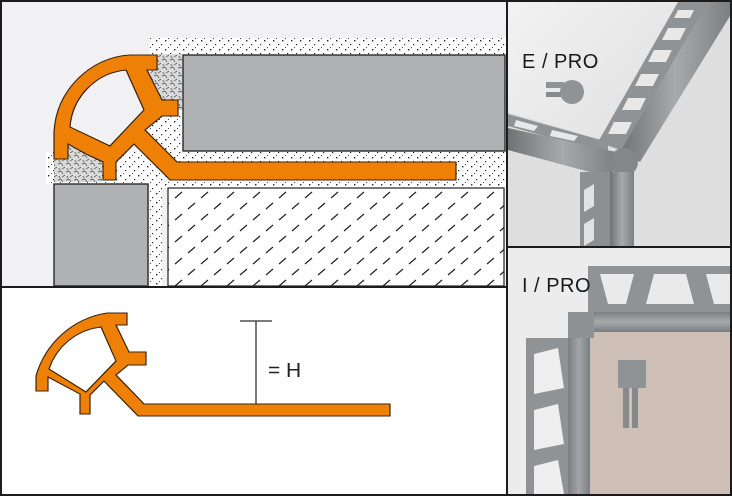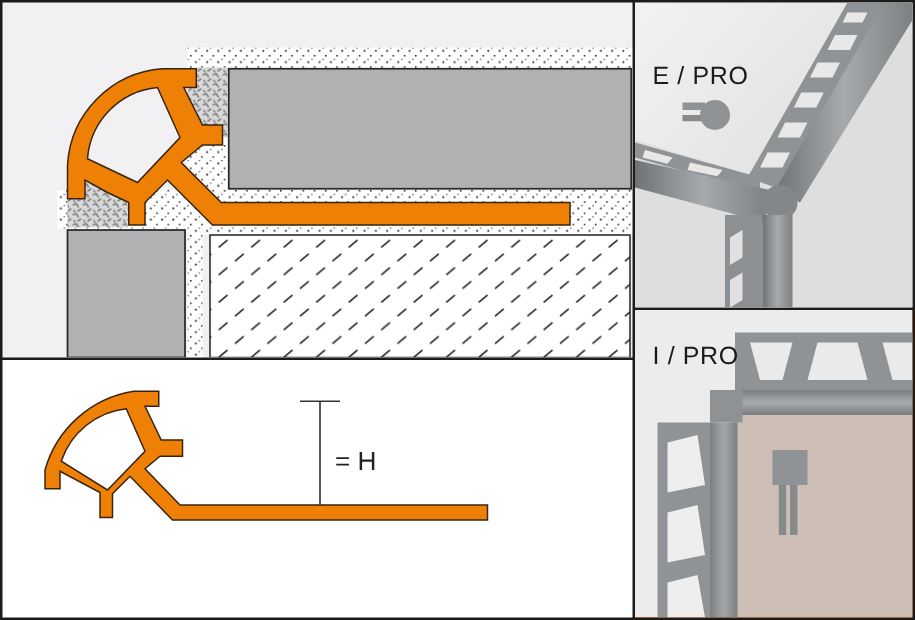--- a/index.html
+++ b/index.html
@@ -2,21 +2,21 @@
 <html><head>
 <meta charset="utf-8">
 <style>
   html, body { margin: 0; padding: 0; }
   body { width: 732px; height: 496px; overflow: hidden; background: #1c1c1c; font-family: "Liberation Sans", sans-serif; }
   .frame { position: absolute; left: 0; top: 0; width: 732px; height: 496px; background: #1c1c1c; }
   .panel { position: absolute; overflow: hidden; }
   #cross-section { left: 2px; top: 2px; width: 504px; height: 284px; background: #f1f1f3; }
   #profile-drawing { left: 2px; top: 288px; width: 504px; height: 206px; background: #ffffff; }
   #photo-external { left: 508px; top: 2px; width: 222px; height: 244px; background: #e6e6e6; }
-  #photo-internal { left: 508px; top: 248px; width: 222px; height: 246px; background: #f97316; }
+  #photo-internal { left: 508px; top: 248px; width: 222px; height: 246px; background: #c2410c; }
   svg { display: block; }
   .photo-label { position: absolute; font-size: 20px; color: #1a1a1a; letter-spacing: 0.5px; }
   .dim-label { position: absolute; font-size: 21px; color: #222; }
 </style>
 </head>
 <body>
 
 <div class="frame">
 
   <div class="panel" id="cross-section">

